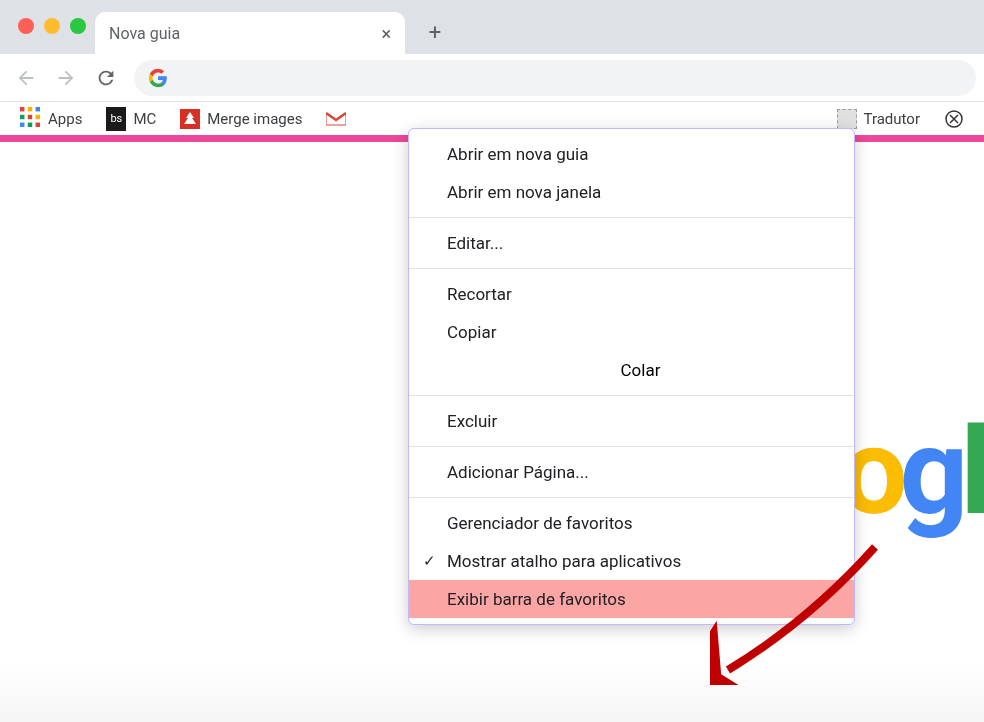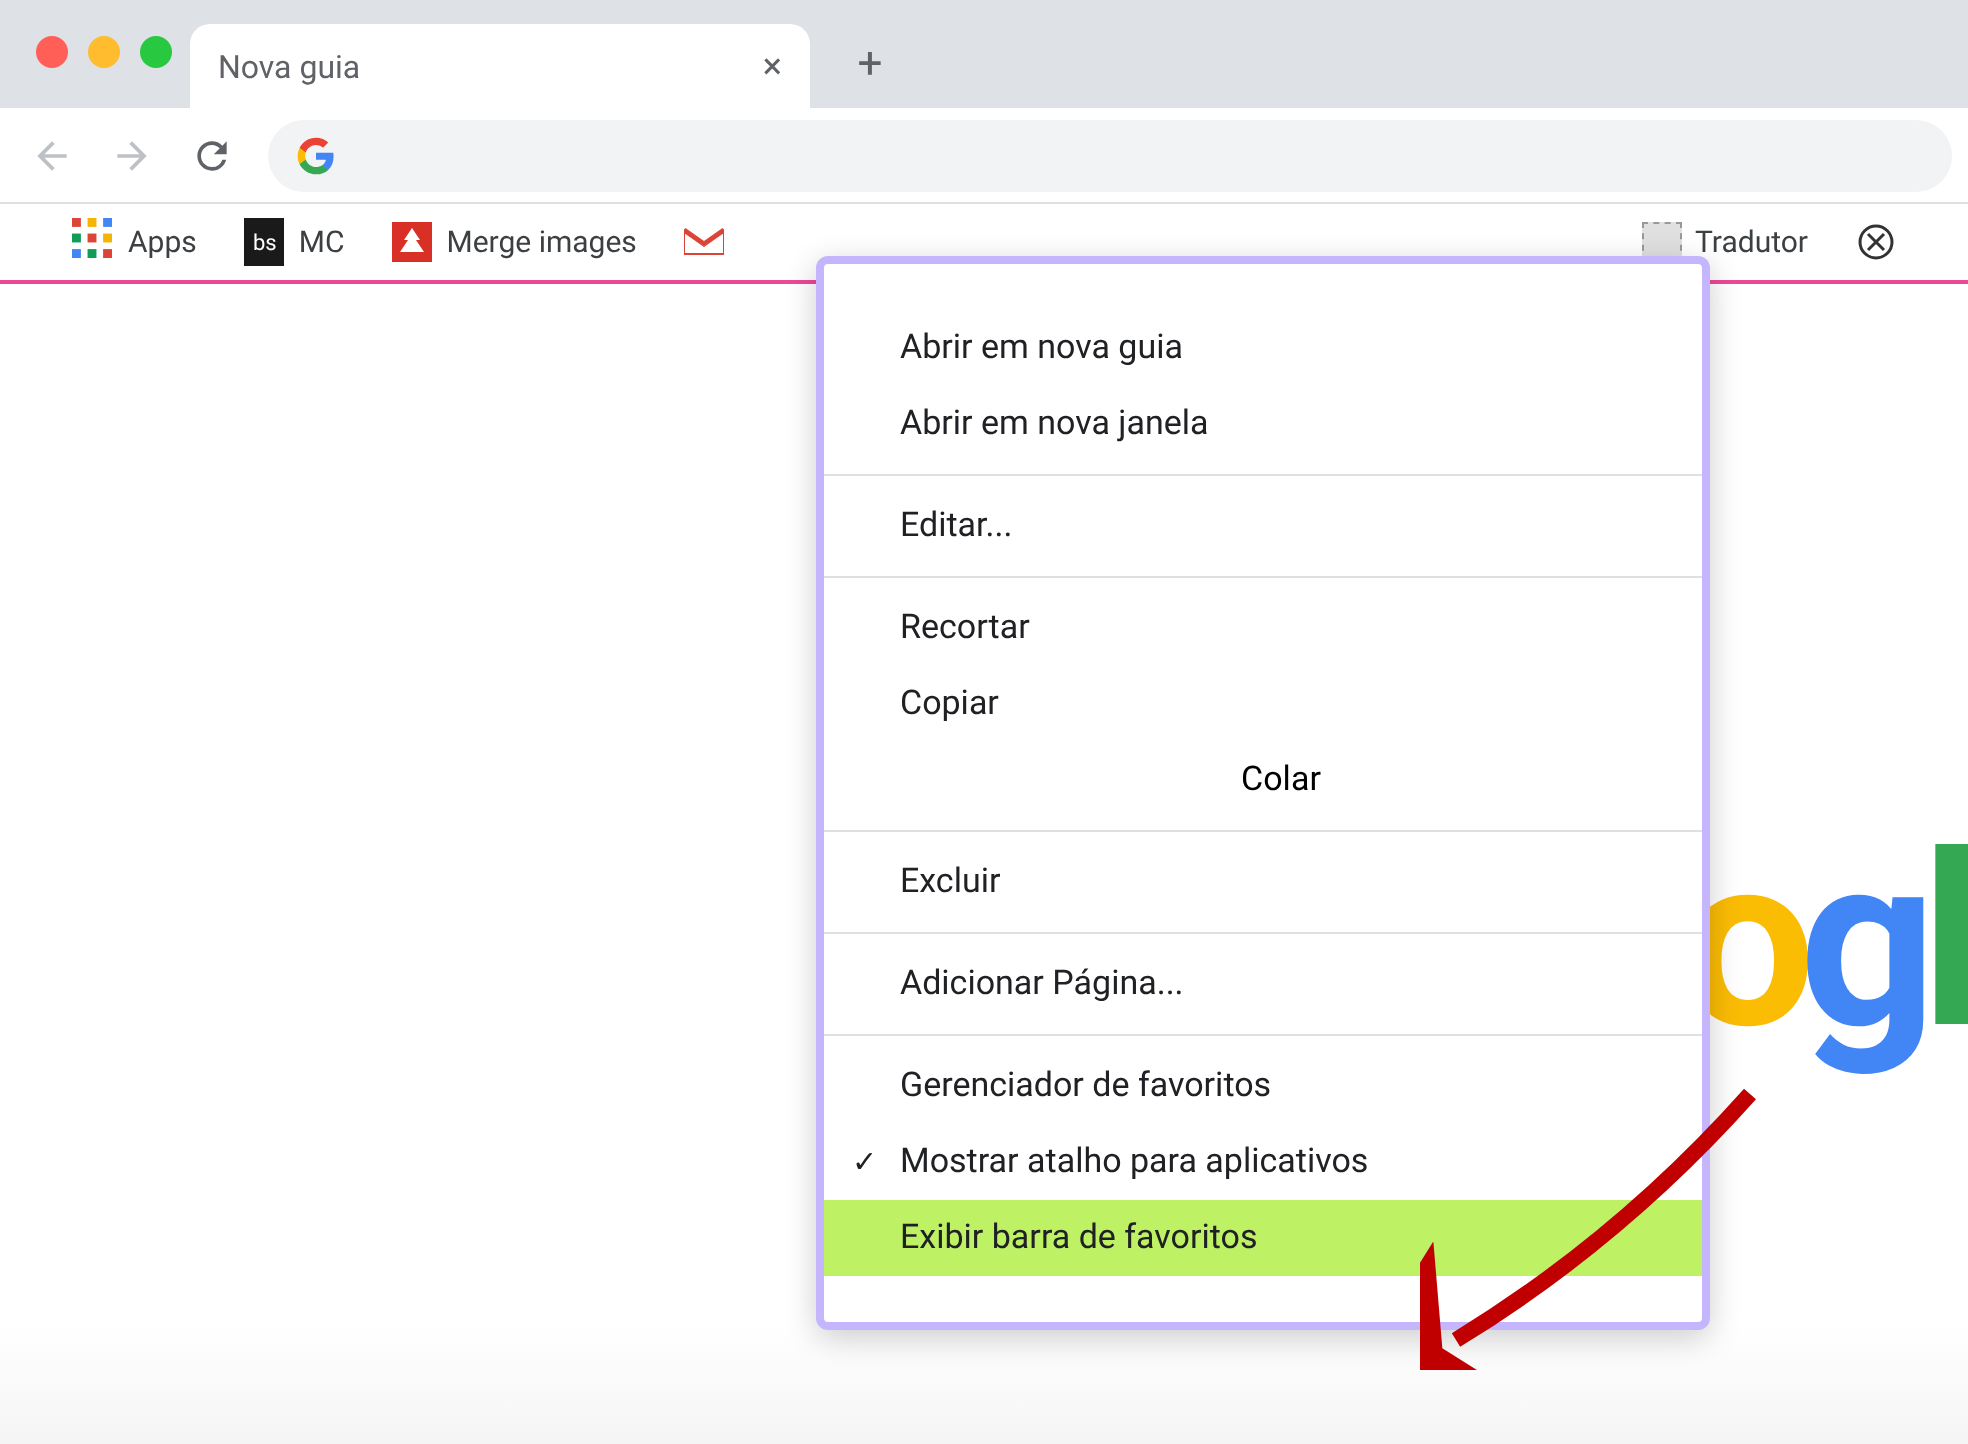--- a/index.html
+++ b/index.html
@@ -15,41 +15,41 @@
     .tab-strip { display: flex; align-items: flex-end; margin-left: 90px; height: 100%; }
     .tab { background: #fff; height: 42px; min-width: 310px; border-radius: 10px 10px 0 0; display: flex; align-items: center; padding: 0 14px; color: #5f6368; font-size: 16px; position: relative; justify-content: space-between; }
     .tab-close { color: #5f6368; font-size: 18px; cursor: pointer; }
     .newtab-btn { width: 36px; height: 36px; display: flex; align-items: center; justify-content: center; color: #5f6368; font-size: 22px; margin-left: 12px; margin-bottom: 4px; cursor: pointer; }
     
     .toolbar { height: 48px; background: #fff; display: flex; align-items: center; padding: 0 8px; gap: 4px; border-bottom: 1px solid #e0e0e0; }
     .nav-btn { width: 36px; height: 36px; display: flex; align-items: center; justify-content: center; color: #5f6368; cursor: pointer; border-radius: 50%; }
     .nav-btn.disabled { color: #bdc1c6; }
     .omnibox { flex: 1; height: 36px; background: #f1f3f4; border-radius: 18px; display: flex; align-items: center; padding: 0 14px; margin-left: 6px; }
     
-    .bookmarks-bar { height: 40px; background: #fff; display: flex; align-items: center; padding: 0 28px; gap: 8px; border-bottom: 2px solid #ec4899; }
+    .bookmarks-bar { height: 40px; background: #fff; display: flex; align-items: center; padding: 0 12px; gap: 8px; border-bottom: 7px solid #ec4899; }
     .apps-btn { display: flex; align-items: center; gap: 8px; padding: 4px 8px; cursor: pointer; font-size: 15px; color: #3c4043; }
     .apps-grid { display: inline-block; }
     .bookmark-item { display: flex; align-items: center; gap: 7px; padding: 4px 8px; cursor: pointer; font-size: 15px; color: #3c4043; }
     .bm-icon { width: 20px; height: 20px; display: flex; align-items: center; justify-content: center; }
     .bs-icon { background: #1a1a1a; color: #fff; font-size: 11px; font-weight: normal; width: 20px; height: 24px; display: flex; align-items: center; justify-content: center; }
     .red-icon { background: #d93025; width: 20px; height: 20px; display: flex; align-items: center; justify-content: center; }
     .spacer { flex: 1; }
     .tradutor-icon { width: 20px; height: 20px; background: #e0e0e0; border: 1px dashed #999; }
     
     .content { position: relative; height: calc(722px - 142px); background: #fff; }
     .google-logo-partial { position: absolute; right: 0; top: 260px; font-size: 120px; font-weight: 700; letter-spacing: -8px; }
     .gl-o { color: #fbbc04; }
     .gl-g2 { color: #4285f4; }
     .gl-l { color: #34a853; }
     .shadow-area { position: absolute; bottom: 0; left: 0; right: 0; height: 60px; background: linear-gradient(to bottom, #fff, #f5f5f5); }
     
-    .context-menu { position: absolute; top: 128px; left: 408px; width: 447px; background: #fff; border: 4px solid #c4b5fd; border-radius: 6px; box-shadow: 0 4px 16px rgba(0,0,0,0.2); z-index: 100; padding: 23px 0; font-size: 17px; color: #202124; }
+    .context-menu { position: absolute; top: 128px; left: 408px; width: 447px; background: #fff; border: 1px solid #c4b5fd; border-radius: 6px; box-shadow: 0 4px 16px rgba(0,0,0,0.2); z-index: 100; padding: 6px 0; font-size: 17px; color: #202124; }
     .menu-item { height: 38px; display: flex; align-items: center; padding: 0 20px 0 38px; cursor: pointer; position: relative; }
     .menu-item.disabled { color: #000000; cursor: default; justify-content: center; }
-    .menu-item.highlighted { background: #bef264; }
+    .menu-item.highlighted { background: #fca5a5; }
     .menu-sep { height: 1px; background: #e0e0e0; margin: 6px 0; }
     .checkmark { position: absolute; left: 14px; font-size: 15px; }
     
     .arrow-annotation { position: absolute; top: 535px; left: 710px; z-index: 101; pointer-events: none; }
   </style>
 </head>
 <body>
 
 <div class="titlebar">
   <div class="window-controls">

